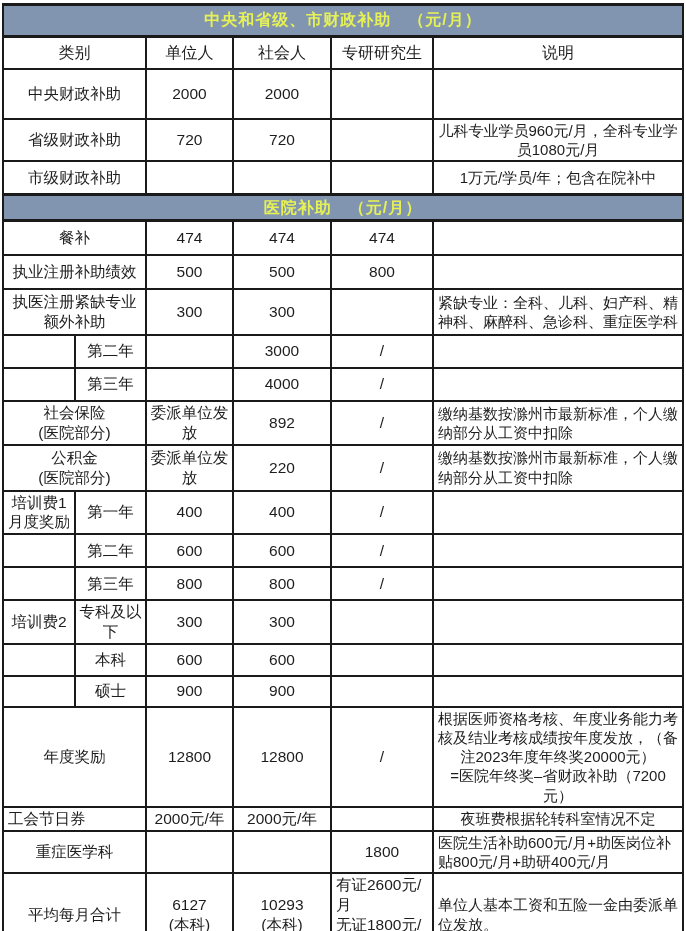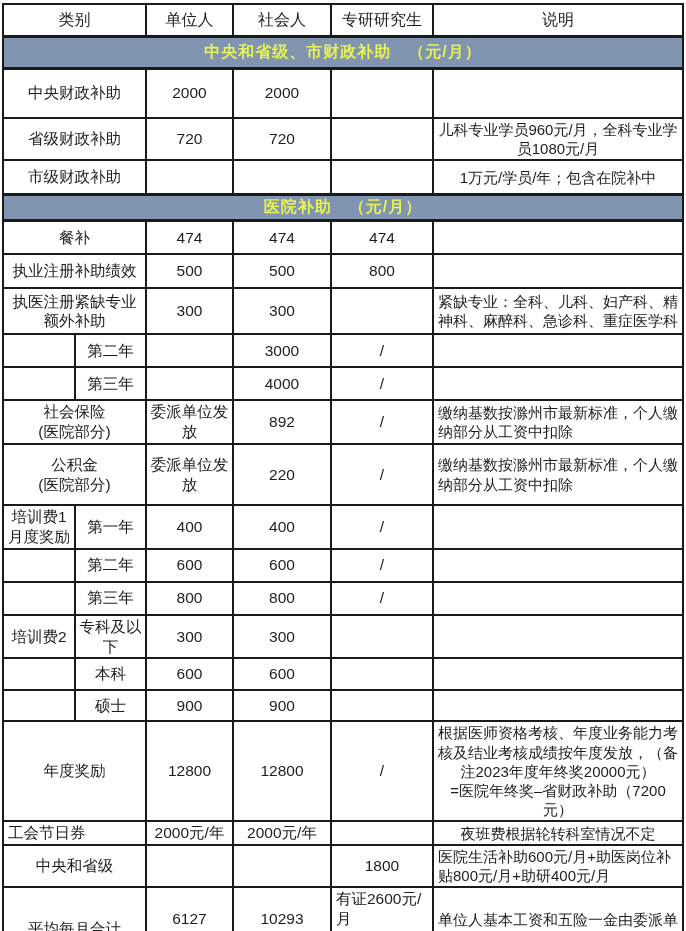--- a/index.html
+++ b/index.html
@@ -59,29 +59,29 @@
   <colgroup>
       <col style="width: 72px;">
       <col style="width: 71px;">
       <col style="width: 87px;">
       <col style="width: 98px;">
       <col style="width: 102px;">
       <col style="width: 250px;">
     </colgroup>
   <tbody>
       <tr style="height: 32px;">
+        <th class="band" colspan="6">中央和省级、市财政补助　（元/月）</th>
+      </tr>
+      <tr style="height: 32px;">
         <th class="header" colspan="2">类别</th>
         <th class="header">单位人</th>
         <th class="header">社会人</th>
         <th class="header">专研研究生</th>
         <th class="header">说明</th>
       </tr>
-      <tr style="height: 32px;">
-        <th class="band" colspan="6">中央和省级、市财政补助　（元/月）</th>
-      </tr>
       <tr style="height: 50px;">
         <td class="data" colspan="2">中央财政补助</td>
         <td class="data">2000</td>
         <td class="data">2000</td>
         <td class="data"></td>
         <td class="data"></td>
       </tr>
       <tr style="height: 36px;">
         <td class="data" colspan="2">省级财政补助</td>
         <td class="data">720</td>
@@ -137,21 +137,21 @@
         <td class="data"></td>
       </tr>
       <tr style="height: 36px;">
         <td class="data" colspan="2">社会保险
 (医院部分)</td>
         <td class="data">委派单位发放</td>
         <td class="data">892</td>
         <td class="data">/</td>
         <td class="data al-left">缴纳基数按滁州市最新标准，个人缴纳部分从工资中扣除</td>
       </tr>
-      <tr style="height: 61px;">
+      <tr style="height: 46px;">
         <td class="data" colspan="2">公积金
 (医院部分)</td>
         <td class="data">委派单位发放</td>
         <td class="data">220</td>
         <td class="data">/</td>
         <td class="data al-left">缴纳基数按滁州市最新标准，个人缴纳部分从工资中扣除</td>
       </tr>
       <tr style="height: 38px;">
         <td class="data">培训费1
 月度奖励</td>
@@ -211,21 +211,21 @@
 =医院年终奖–省财政补助（7200元）</td>
       </tr>
       <tr style="height: 23px;">
         <td class="data al-left" colspan="2">工会节日券</td>
         <td class="data">2000元/年</td>
         <td class="data">2000元/年</td>
         <td class="data"></td>
         <td class="data">夜班费根据轮转科室情况不定</td>
       </tr>
       <tr style="height: 40px;">
-        <td class="data" colspan="2">中央和省级</td>
+        <td class="data" colspan="2">重症医学科</td>
         <td class="data"></td>
         <td class="data"></td>
         <td class="data">1800</td>
         <td class="data al-left">医院生活补助600元/月+助医岗位补贴800元/月+助研400元/月</td>
       </tr>
       <tr style="height: 38px;">
         <td class="data" colspan="2">平均每月合计</td>
         <td class="data">6127
 (本科)</td>
         <td class="data">10293

